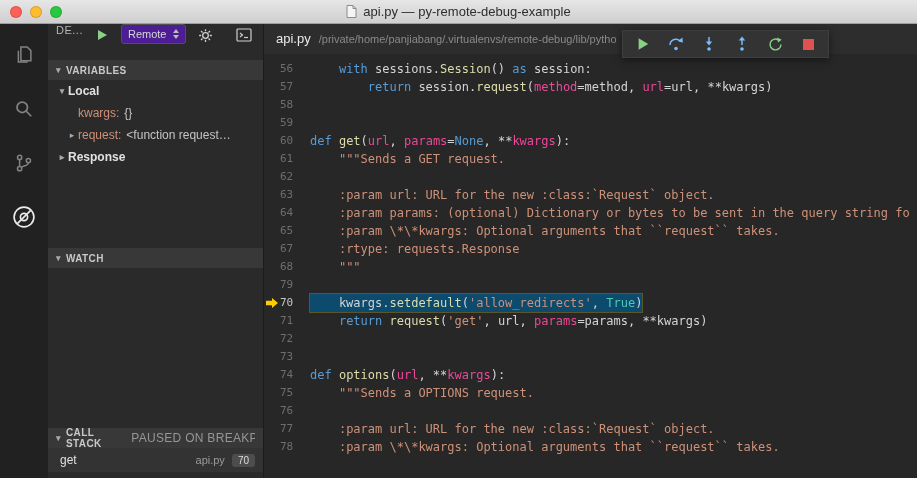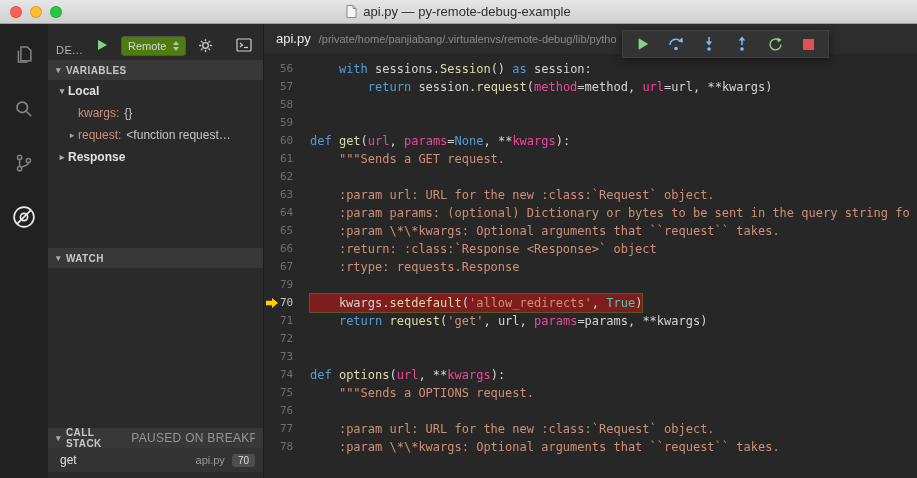--- a/index.html
+++ b/index.html
@@ -21,24 +21,24 @@
 
   
   .activitybar { width:48px; height:100%; background:#212121; display:flex; flex-direction:column;
     align-items:center; padding-top:16px; gap:24px; flex:none; }
   .ab-item { width:30px; height:30px; display:flex; align-items:center; justify-content:center; cursor:pointer; }
   .ab-item svg { display:block; }
 
   
   .sidebar { width:216px; height:100%; background:#2a2a2a; position:relative; flex:none;
     color:#cccccc; font-size:12px; border-right:1px solid #1c1c1c; overflow:hidden; }
-  .sb-toolbar { height:32px; display:flex; align-items:flex-end; padding:0 8px; gap:8px; }
+  .sb-toolbar { height:32px; display:flex; align-items:flex-start; padding:0 8px; gap:8px; }
   .sb-title { font-size:11px; color:#b5b5b5; letter-spacing:.5px; white-space:nowrap; }
   .play-btn svg { display:block; }
-  .dropdown { background:#4d7c0f; border:1px solid #525252; border-radius:3px; height:20px;
+  .dropdown { background:#4c1d95; border:1px solid #525252; border-radius:3px; height:20px;
     display:flex; align-items:center; padding:0 6px; gap:7px; font-size:11px; color:#d6d6d6; cursor:pointer; }
   .dd-arrows { display:flex; flex-direction:column; gap:2px; }
   .dd-arrows i { width:0; height:0; border-left:3.5px solid transparent; border-right:3.5px solid transparent; display:block; }
   .dd-arrows i.up { border-bottom:4px solid #bdbdbd; }
   .dd-arrows i.down { border-top:4px solid #bdbdbd; }
   .sb-iconbtn { display:flex; align-items:center; justify-content:center; width:22px; height:22px; cursor:pointer; }
   .sb-iconbtn.last { margin-left:auto; }
 
   .section { position:absolute; left:0; right:0; }
   .section-header { background:#383838; height:20px; display:flex; align-items:center;
@@ -75,21 +75,21 @@
 
   .code { position:absolute; top:30px; left:0; right:0; bottom:0; padding-top:6px;
     font-family:"DejaVu Sans Mono", monospace; font-size:12px; line-height:18px; }
   .code-line { display:flex; height:18px; white-space:pre; }
   .glyph { width:16px; flex:none; position:relative; }
   .bp-arrow { position:absolute; left:2px; top:4px; width:12px; height:10px; background:#ffcc00;
     clip-path:polygon(0 28%, 50% 28%, 50% 0, 100% 50%, 50% 100%, 50% 72%, 0 72%); }
   .lnum { width:30px; flex:none; text-align:right; color:#6e6e6e; padding-right:18px; font-size:11px; }
   .code-line.paused .lnum { color:#c6c6c6; }
   .ltext { flex:none; }
-  .code-line.paused .ltext { background:#7f1d1d; outline:1px solid #5c562e; }
+  .code-line.paused .ltext { background:#0c4a6e; outline:1px solid #5c562e; }
 
   .tk-k { color:#569cd6; } .tk-s { color:#ce9178; } .tk-f { color:#dcdcaa; }
   .tk-p { color:#ec4899; } .tk-c { color:#569cd6; } .tk-t { color:#4ec9b0; } .tk-w { color:#d4d4d4; }
 </style>
 </head>
 <body>
 
 <div class="titlebar">
   <div class="lights">
     <span class="light red"></span>
@@ -268,22 +268,22 @@
           <div class="code-line"><span class="glyph"></span><span class="lnum">56</span><span class="ltext"><span class="tk-w">    </span><span class="tk-k">with</span><span class="tk-w"> sessions.</span><span class="tk-f">Session</span><span class="tk-w">() </span><span class="tk-k">as</span><span class="tk-w"> session:</span></span></div>
           <div class="code-line"><span class="glyph"></span><span class="lnum">57</span><span class="ltext"><span class="tk-w">        </span><span class="tk-k">return</span><span class="tk-w"> session.</span><span class="tk-f">request</span><span class="tk-w">(</span><span class="tk-p">method</span><span class="tk-w">=method, </span><span class="tk-p">url</span><span class="tk-w">=url, **kwargs)</span></span></div>
           <div class="code-line"><span class="glyph"></span><span class="lnum">58</span><span class="ltext"></span></div>
           <div class="code-line"><span class="glyph"></span><span class="lnum">59</span><span class="ltext"></span></div>
           <div class="code-line"><span class="glyph"></span><span class="lnum">60</span><span class="ltext"><span class="tk-k">def</span><span class="tk-w"> </span><span class="tk-f">get</span><span class="tk-w">(</span><span class="tk-p">url</span><span class="tk-w">, </span><span class="tk-p">params</span><span class="tk-w">=</span><span class="tk-c">None</span><span class="tk-w">, **</span><span class="tk-p">kwargs</span><span class="tk-w">):</span></span></div>
           <div class="code-line"><span class="glyph"></span><span class="lnum">61</span><span class="ltext"><span class="tk-w">    </span><span class="tk-s">"""Sends a GET request.</span></span></div>
           <div class="code-line"><span class="glyph"></span><span class="lnum">62</span><span class="ltext"></span></div>
           <div class="code-line"><span class="glyph"></span><span class="lnum">63</span><span class="ltext"><span class="tk-w">    </span><span class="tk-s">:param url: URL for the new :class:`Request` object.</span></span></div>
           <div class="code-line"><span class="glyph"></span><span class="lnum">64</span><span class="ltext"><span class="tk-w">    </span><span class="tk-s">:param params: (optional) Dictionary or bytes to be sent in the query string fo</span></span></div>
           <div class="code-line"><span class="glyph"></span><span class="lnum">65</span><span class="ltext"><span class="tk-w">    </span><span class="tk-s">:param \*\*kwargs: Optional arguments that ``request`` takes.</span></span></div>
-          <div class="code-line"><span class="glyph"></span><span class="lnum">66</span><span class="ltext"><span class="tk-w">    </span><span class="tk-s">:return: :class:`Response &lt;Response&gt;` object</span></span></div>
           <div class="code-line"><span class="glyph"></span><span class="lnum">67</span><span class="ltext"><span class="tk-w">    </span><span class="tk-s">:rtype: requests.Response</span></span></div>
+          <div class="code-line"><span class="glyph"></span><span class="lnum">68</span><span class="ltext"><span class="tk-w">    </span><span class="tk-s">"""</span></span></div>
           <div class="code-line"><span class="glyph"></span><span class="lnum">79</span><span class="ltext"></span></div>
           <div class="code-line paused"><span class="glyph"><span class="bp-arrow"></span></span><span class="lnum">70</span><span class="ltext"><span class="tk-w">    kwargs.</span><span class="tk-f">setdefault</span><span class="tk-w">(</span><span class="tk-s">'allow_redirects'</span><span class="tk-w">, </span><span class="tk-t">True</span><span class="tk-w">)</span></span></div>
           <div class="code-line"><span class="glyph"></span><span class="lnum">71</span><span class="ltext"><span class="tk-w">    </span><span class="tk-k">return</span><span class="tk-w"> </span><span class="tk-f">request</span><span class="tk-w">(</span><span class="tk-s">'get'</span><span class="tk-w">, url, </span><span class="tk-p">params</span><span class="tk-w">=params, **kwargs)</span></span></div>
           <div class="code-line"><span class="glyph"></span><span class="lnum">72</span><span class="ltext"></span></div>
           <div class="code-line"><span class="glyph"></span><span class="lnum">73</span><span class="ltext"></span></div>
           <div class="code-line"><span class="glyph"></span><span class="lnum">74</span><span class="ltext"><span class="tk-k">def</span><span class="tk-w"> </span><span class="tk-f">options</span><span class="tk-w">(</span><span class="tk-p">url</span><span class="tk-w">, **</span><span class="tk-p">kwargs</span><span class="tk-w">):</span></span></div>
           <div class="code-line"><span class="glyph"></span><span class="lnum">75</span><span class="ltext"><span class="tk-w">    </span><span class="tk-s">"""Sends a OPTIONS request.</span></span></div>
           <div class="code-line"><span class="glyph"></span><span class="lnum">76</span><span class="ltext"></span></div>
           <div class="code-line"><span class="glyph"></span><span class="lnum">77</span><span class="ltext"><span class="tk-w">    </span><span class="tk-s">:param url: URL for the new :class:`Request` object.</span></span></div>
           <div class="code-line"><span class="glyph"></span><span class="lnum">78</span><span class="ltext"><span class="tk-w">    </span><span class="tk-s">:param \*\*kwargs: Optional arguments that ``request`` takes.</span></span></div>

